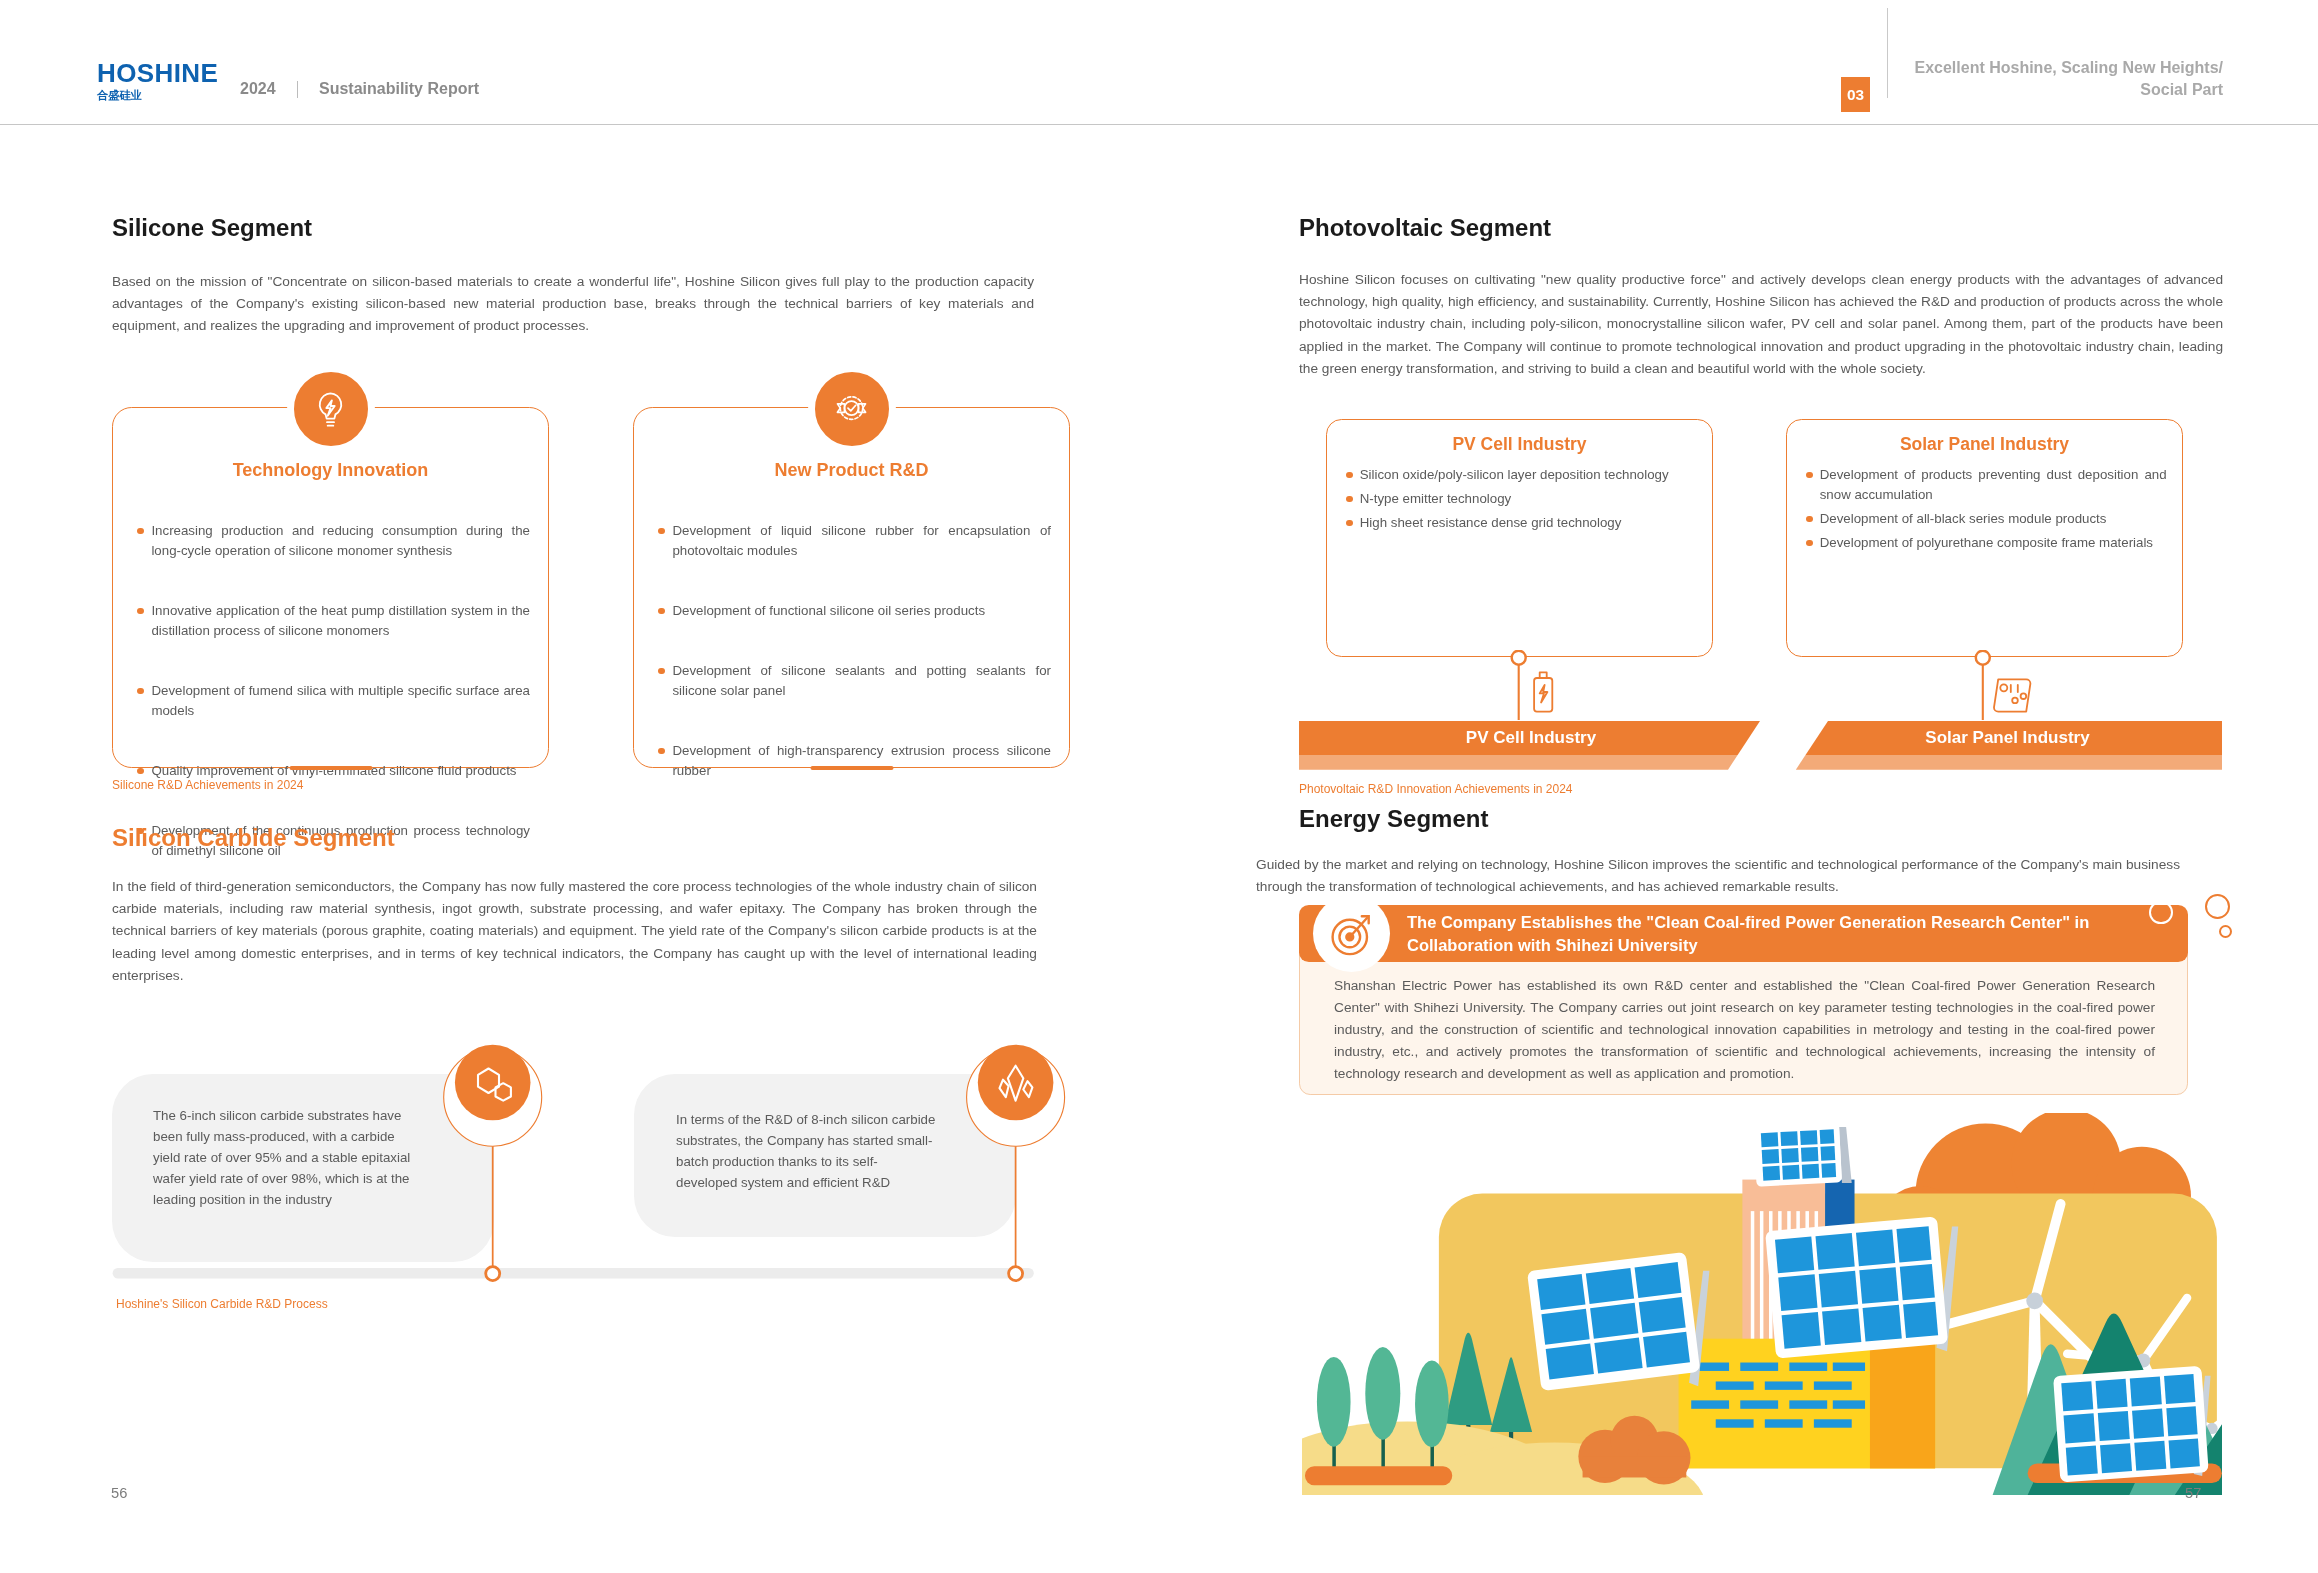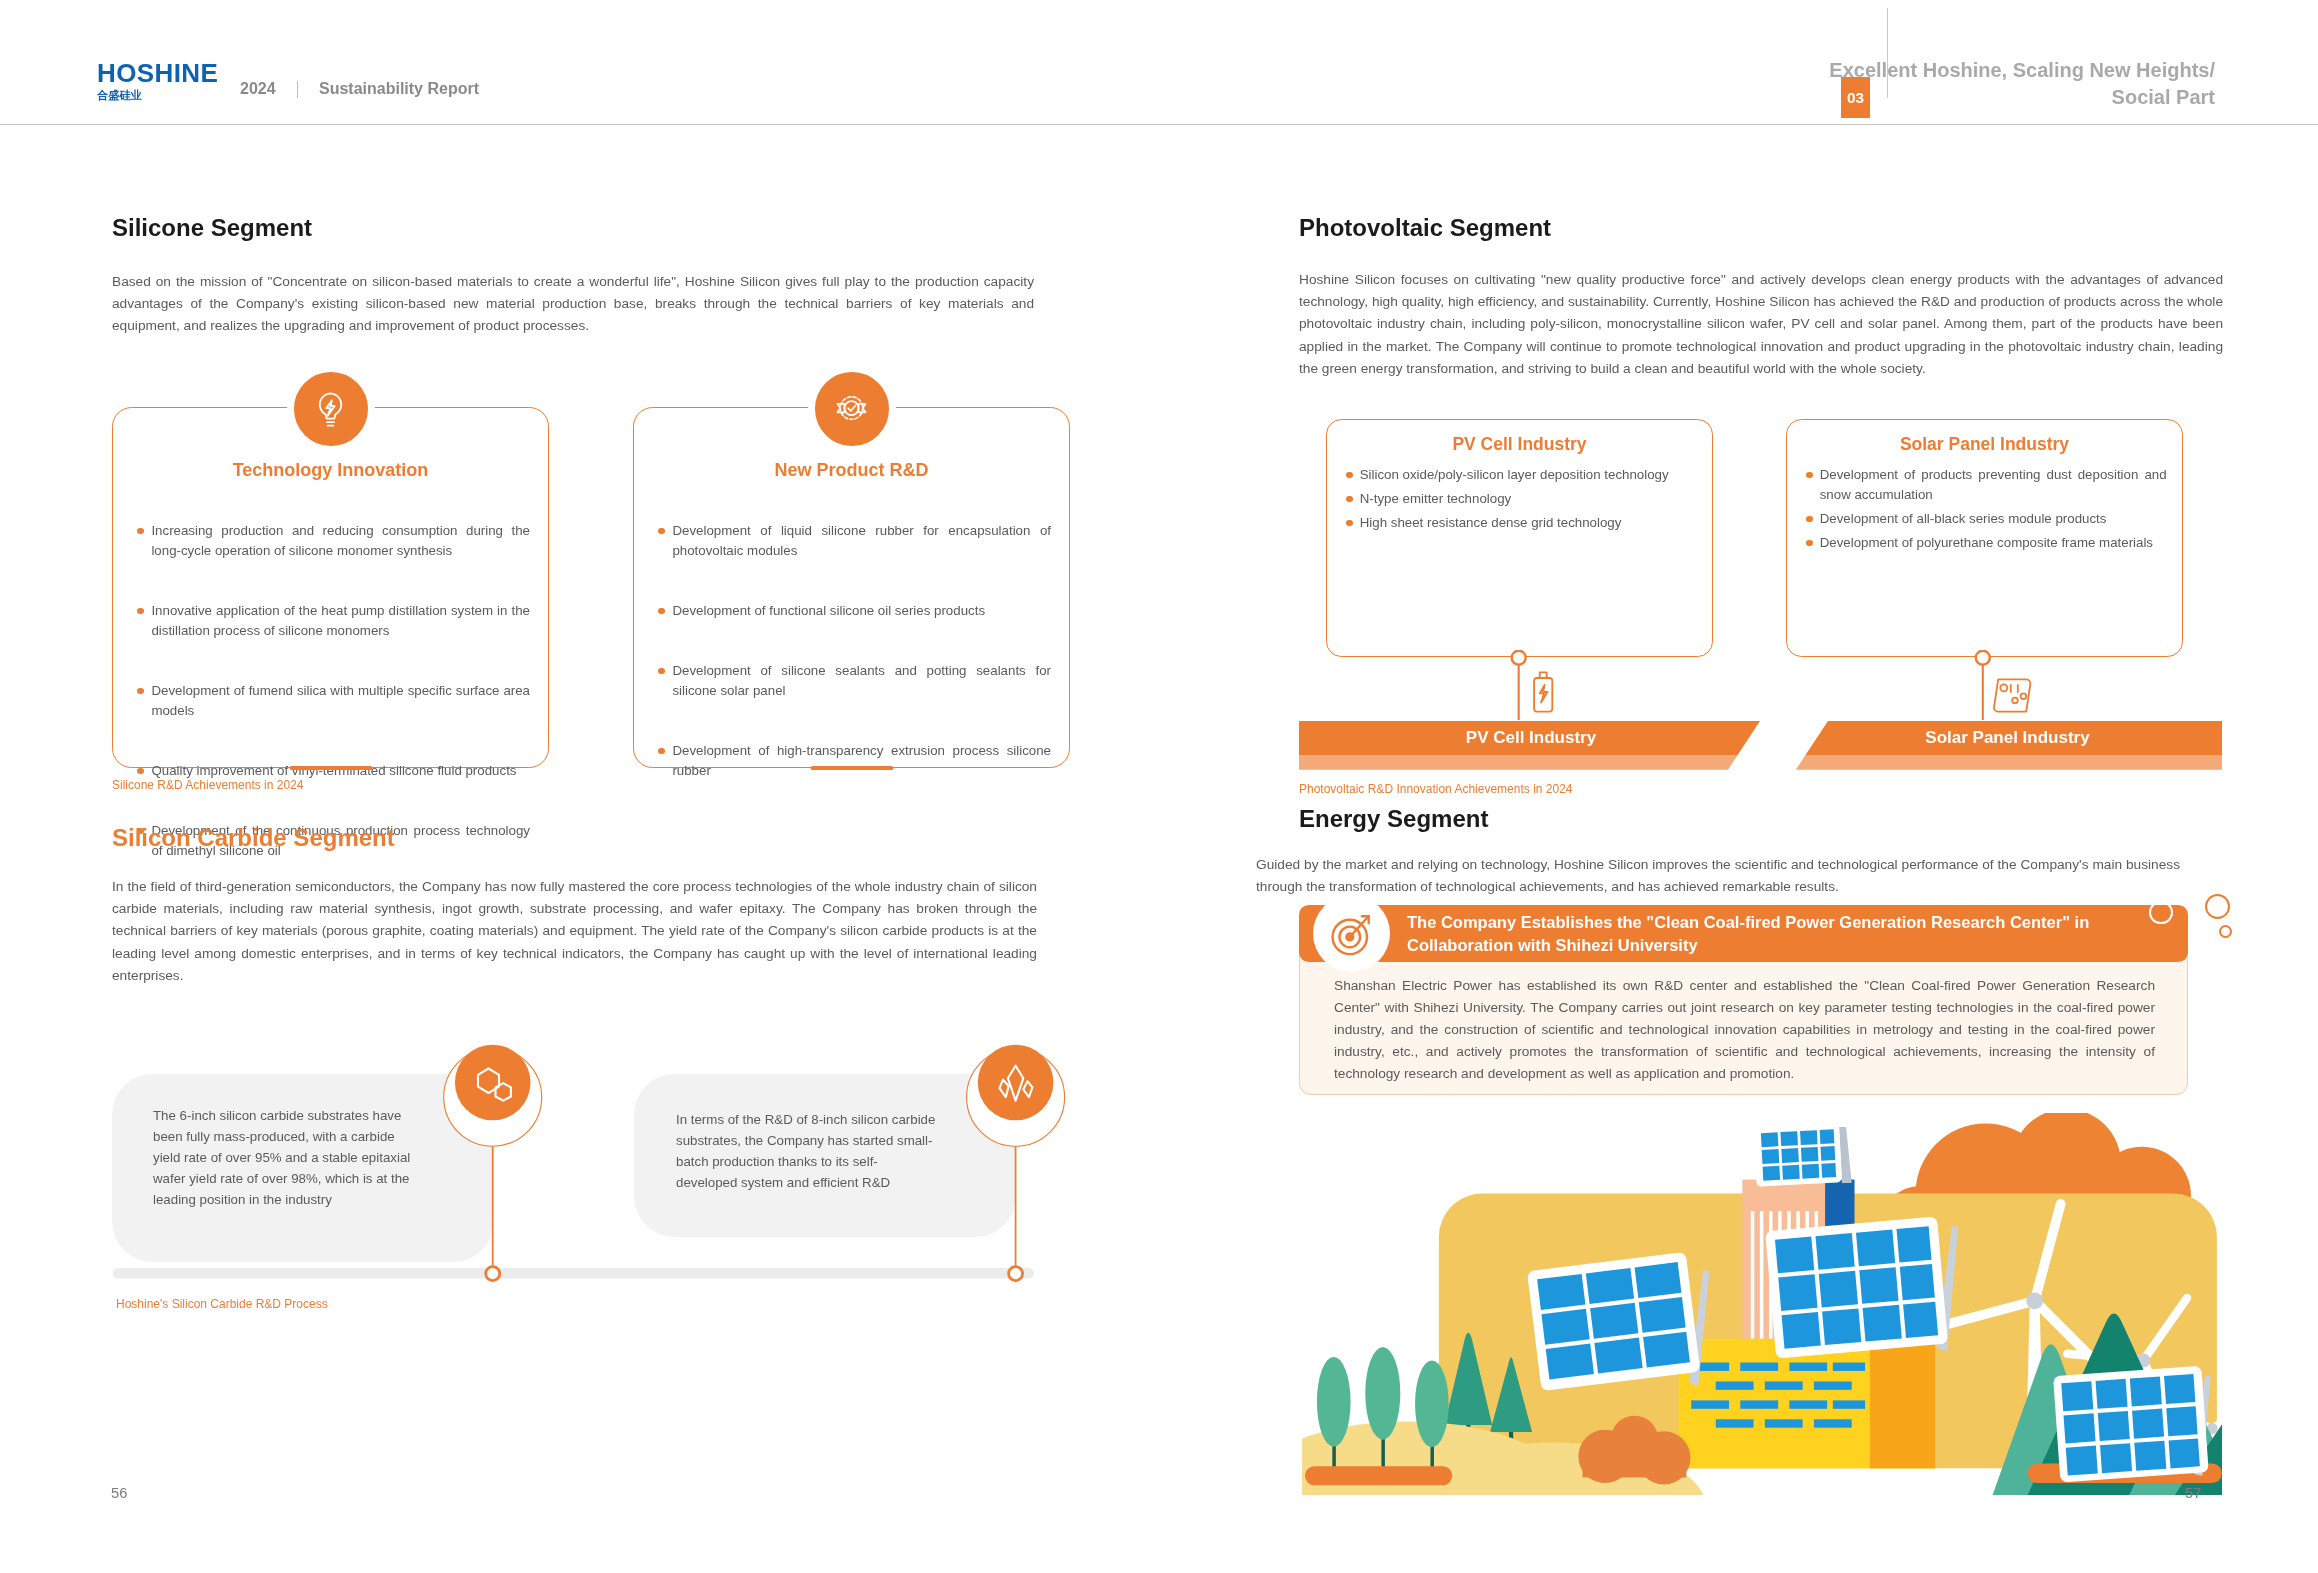--- a/index.html
+++ b/index.html
@@ -7,25 +7,25 @@
         font-family:"Liberation Sans",sans-serif;}
 
   
   .logo{position:absolute;left:97px;top:60px;width:126px;}
   .logo-en{font-size:26px;font-weight:bold;color:#0E62B0;letter-spacing:0.4px;line-height:1;}
   .logo-cn{font-size:11.2px;font-weight:bold;color:#0E62B0;display:flex;justify-content:space-between;margin-top:2.1px;}
   .rep{position:absolute;left:240px;top:80px;display:flex;align-items:center;gap:21px;}
   .rep-year{font-size:16px;font-weight:bold;color:#8a8a8a;}
   .rep-sep{width:1.4px;height:17px;background:#bcbcbc;}
   .rep-title{font-size:16px;font-weight:bold;color:#8a8a8a;}
-  .chap-num{position:absolute;left:1841px;top:77px;width:29px;height:41px;background:#ED7D31;color:#fff;
+  .chap-num{position:absolute;left:1841px;top:77px;width:29px;height:35px;background:#ED7D31;color:#fff;
             font-size:15.4px;font-weight:bold;display:flex;align-items:center;justify-content:center;}
   .chap-vline{position:absolute;left:1887px;top:8.4px;width:1.4px;height:90px;background:#c9c9c9;}
-  .chap-text{position:absolute;right:104px;top:57px;text-align:right;color:#a9a9a9;font-weight:bold;
-             font-size:20px;line-height:1.35;}
+  .chap-text{position:absolute;right:96px;top:57px;text-align:right;color:#a9a9a9;font-weight:bold;
+             font-size:16px;line-height:1.35;}
   .hdr-divider{position:absolute;left:0;top:124px;width:2319px;height:1.4px;background:#c6c6c6;}
 
   
   .h1{position:absolute;font-size:24px;font-weight:bold;color:#1B1B1B;}
   .h1.orange{color:#ED7D31;}
   .para{position:absolute;font-size:13.7px;color:#5B5B5B;line-height:1.62;text-align:justify;}
   .caption{position:absolute;font-size:12px;color:#ED7D31;}
   .pagenum{position:absolute;top:1485px;font-size:14.7px;color:#7c7c7c;}
 
   

